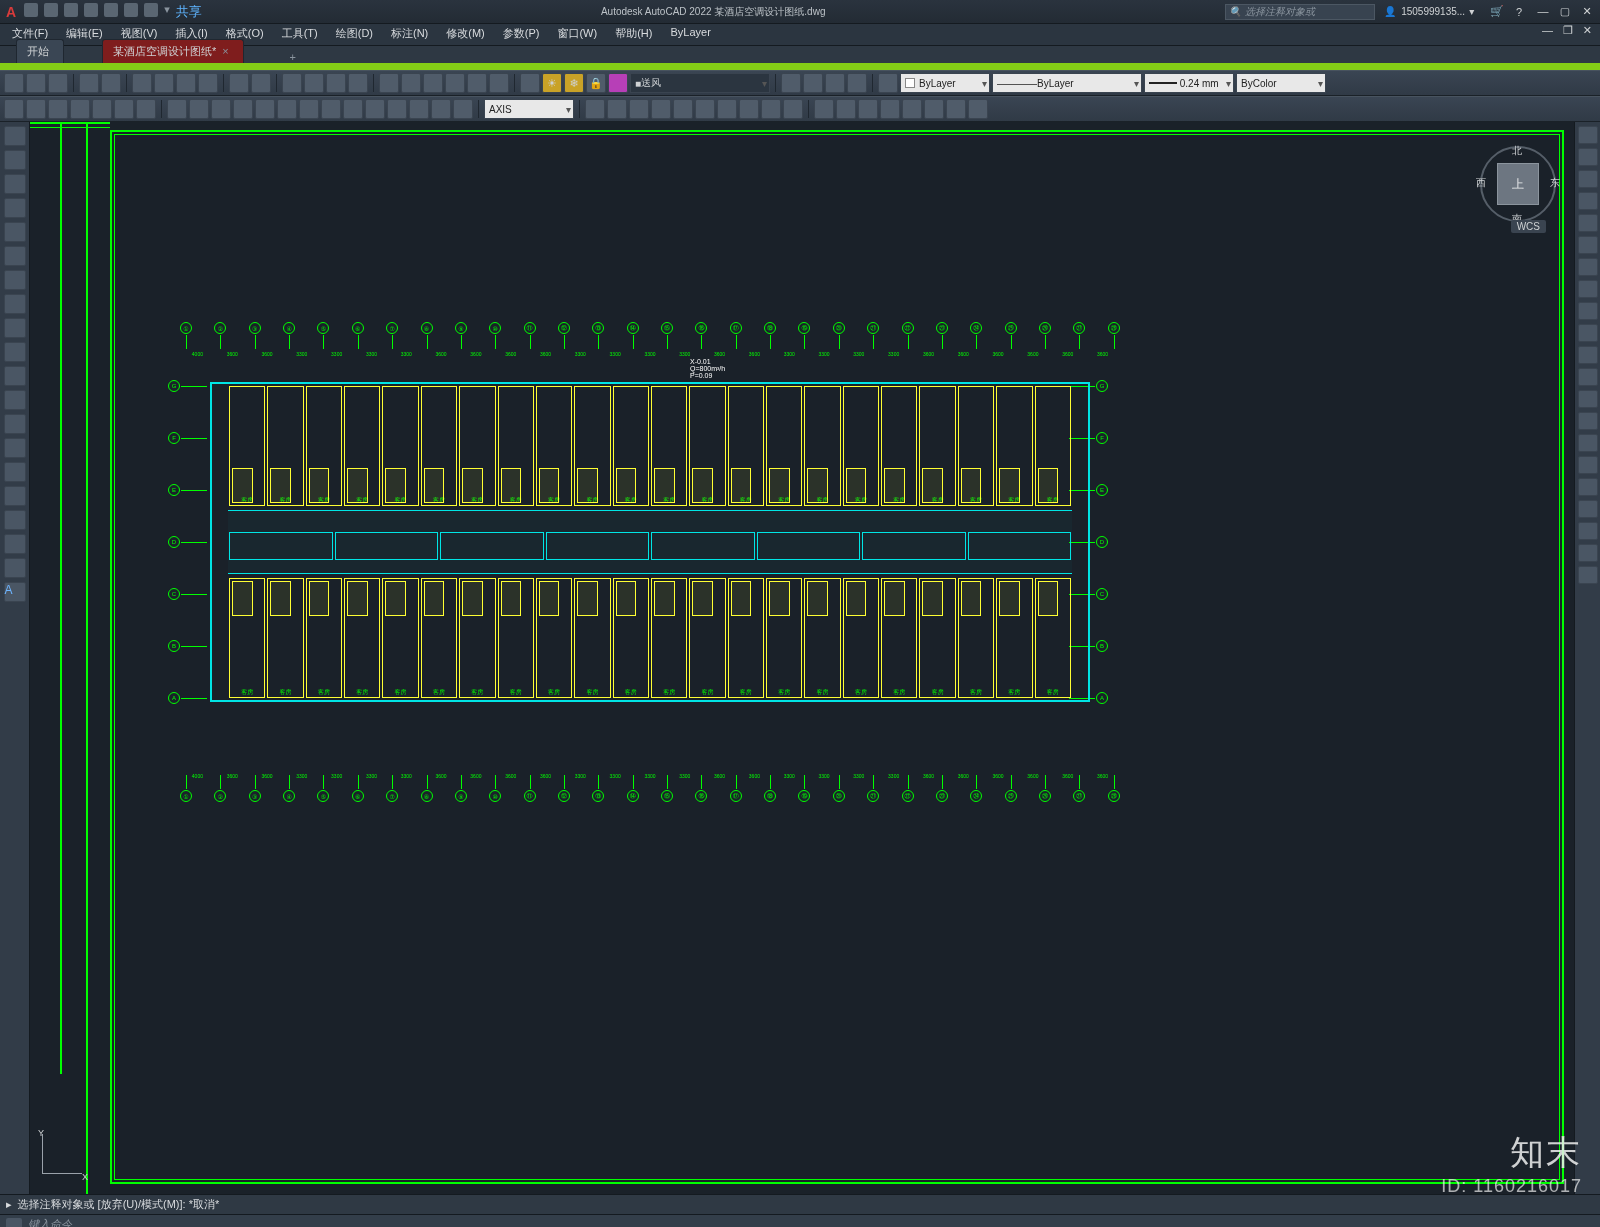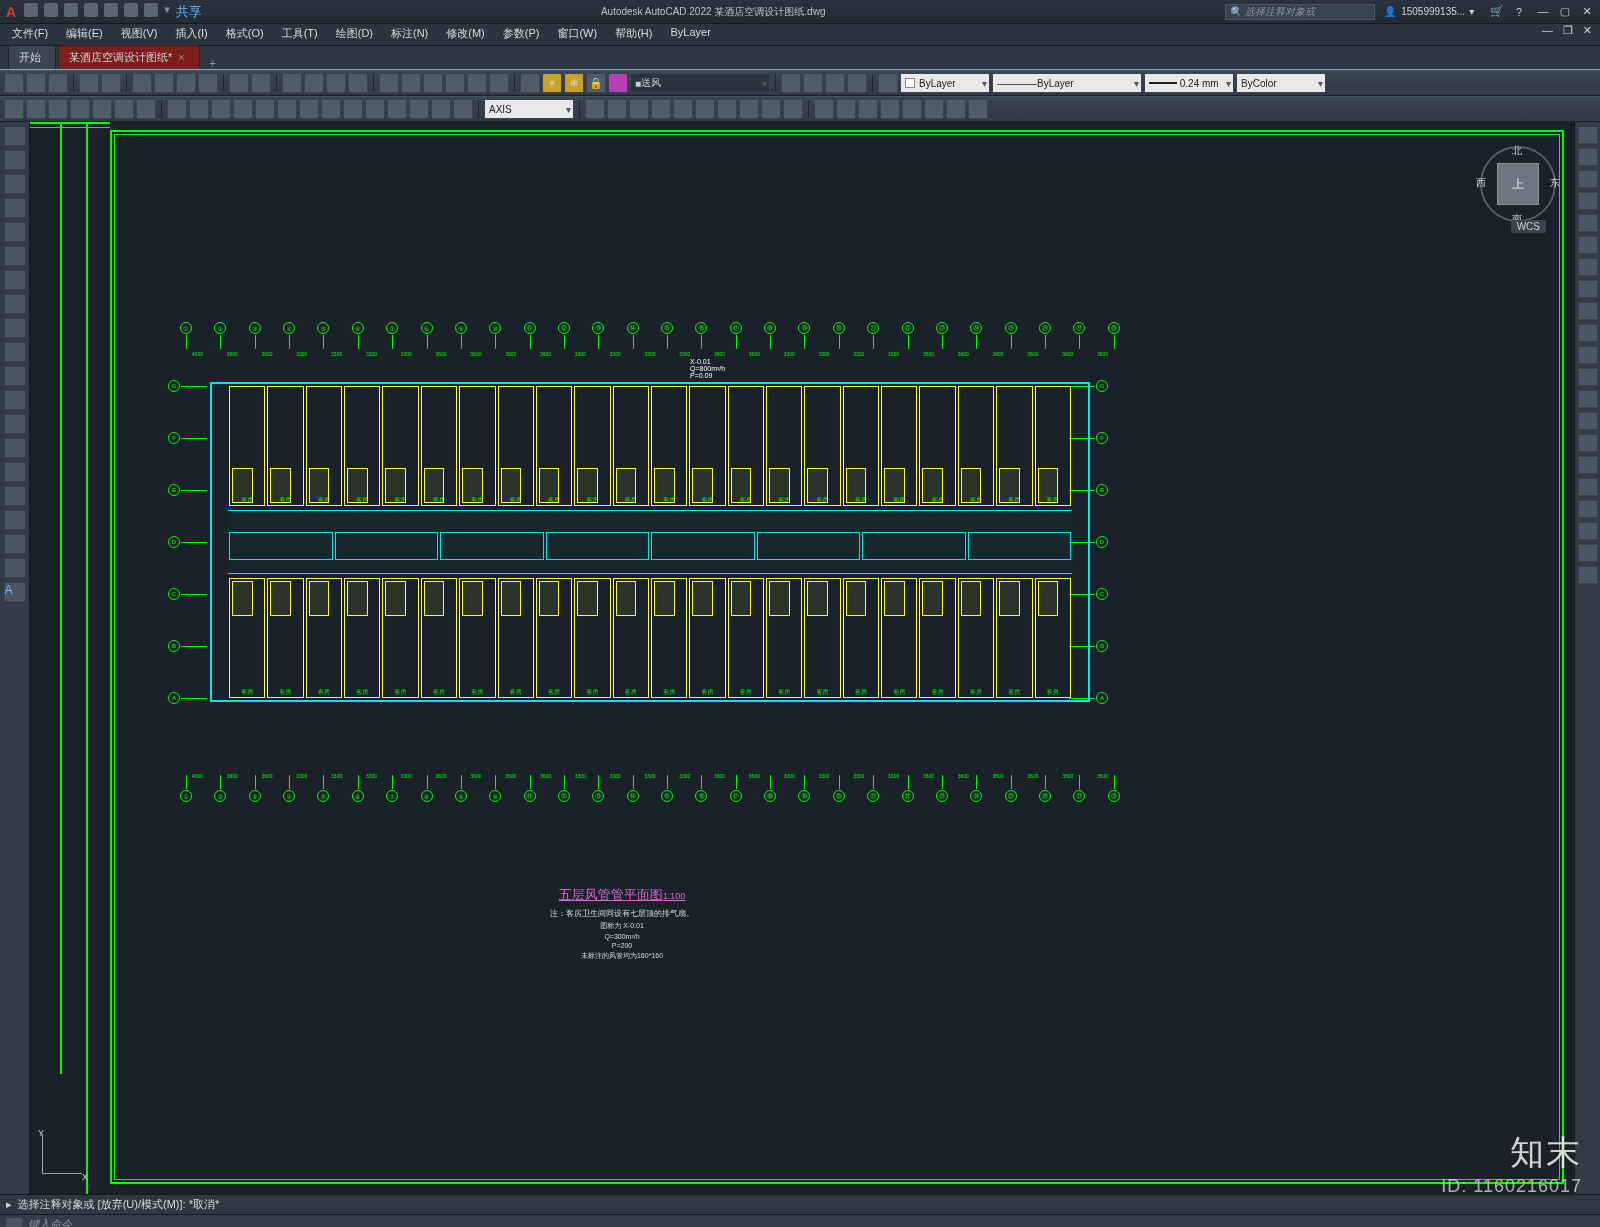--- a/index.html
+++ b/index.html
@@ -14,21 +14,21 @@
 .titlebar .search { width: 150px; height: 16px; background: #384350; border: 1px solid #4c5763; font-size: 10px; font-style: italic; color: #8a949e; padding: 0 4px; display: flex; align-items: center; }
 .titlebar .user { margin: 0 10px; font-size: 10px; display: flex; align-items: center; gap: 4px; }
 .titlebar .winbtn { display: flex; gap: 8px; margin-left: 8px; }
 .titlebar .winbtn span { width: 14px; text-align: center; color: #cfd2d4; }
 
 
 .menubar { height: 22px; background: #2b3540; display: flex; padding: 0 4px; gap: 2px; border-bottom: 1px solid #141a20; }
 .menubar .mi { padding: 2px 8px; color: #d8dbde; font-size: 11px; }
 
 
-.tabrow { height: 24px; background: #2e3843; display: flex; align-items: flex-end; padding-left: 8px; border-bottom: 1px solid #84cc16; }
+.tabrow { height: 24px; background: #2e3843; display: flex; align-items: flex-end; padding-left: 16px; border-bottom: 7px solid #84cc16; gap: 36px; }
 .tabrow .tab { padding: 4px 14px 4px 10px; background: #3a4654; border: 1px solid #1f2730; border-bottom: none; border-radius: 3px 3px 0 0; margin-right: 2px; font-size: 11px; position: relative; }
 .tabrow .tab.active { background: #7f1d1d; }
 .tabrow .tab .x { margin-left: 6px; color: #8a949e; }
 .tabrow .plus { width: 22px; text-align: center; color: #8a949e; }
 
 
 .toolbar { height: 26px; background: linear-gradient(#3a4553,#303a46); display: flex; align-items: center; padding: 0 4px; gap: 2px; border-top: 1px solid #48535f; border-bottom: 1px solid #1a2128; }
 .toolbar .tb { width: 20px; height: 20px; background: #505c6a; border: 1px solid #3a4450; border-radius: 2px; display:flex;align-items:center;justify-content:center; }
 .toolbar .tb.y { background: #c9a227; }
 .toolbar .tb.m { background: #b73fb7; }
@@ -515,28 +515,20 @@
           <div class="room">客房<div class="bath"></div></div>
         </div>
     </div>
 
     <div class="annot-text" style="left:660px; top:236px;">
       <div>X-0.01</div>
       <div>Q=800m³/h</div>
       <div>P=0.09</div>
     </div>
 
-    <div class="dtitle">
-      <div class="t1"><span>五层风管管平面图</span><span class="sc">1:100</span></div>
-      <div class="note">注：客房卫生间同设有七层顶的排气扇。</div>
-      <div class="note2"><span>图标为 X-0.01</span></div>
-      <div class="note2"><span>Q=300m³/h</span></div>
-      <div class="note2"><span>P=200</span></div>
-      <div class="note2">未标注的风管均为160*160</div>
-    </div>
 
     <div class="ucs">
       <div class="y"></div>
         <div class="x"></div>
       <div class="ly">Y</div>
         <div class="lx">X</div>
     </div>
 
     <div class="viewcube">
       <div class="ring"></div>

